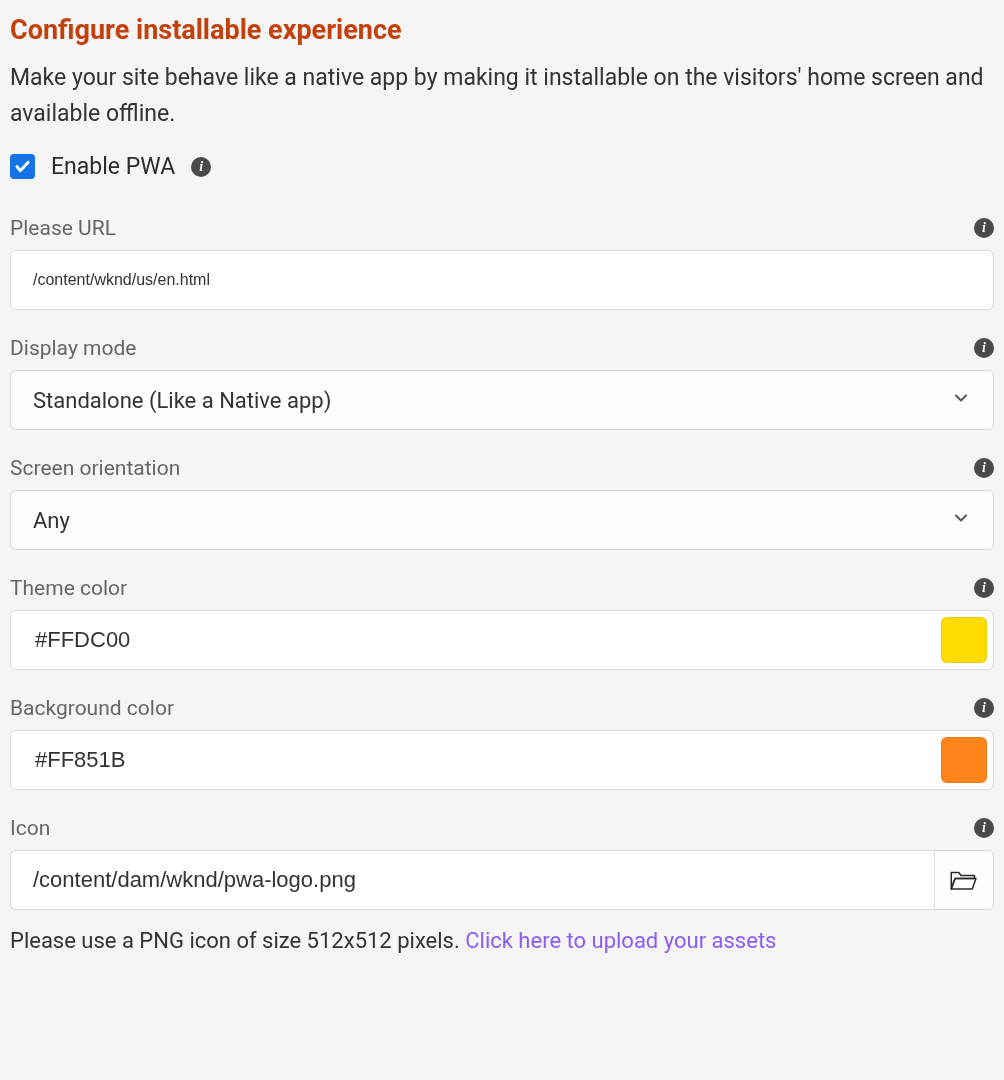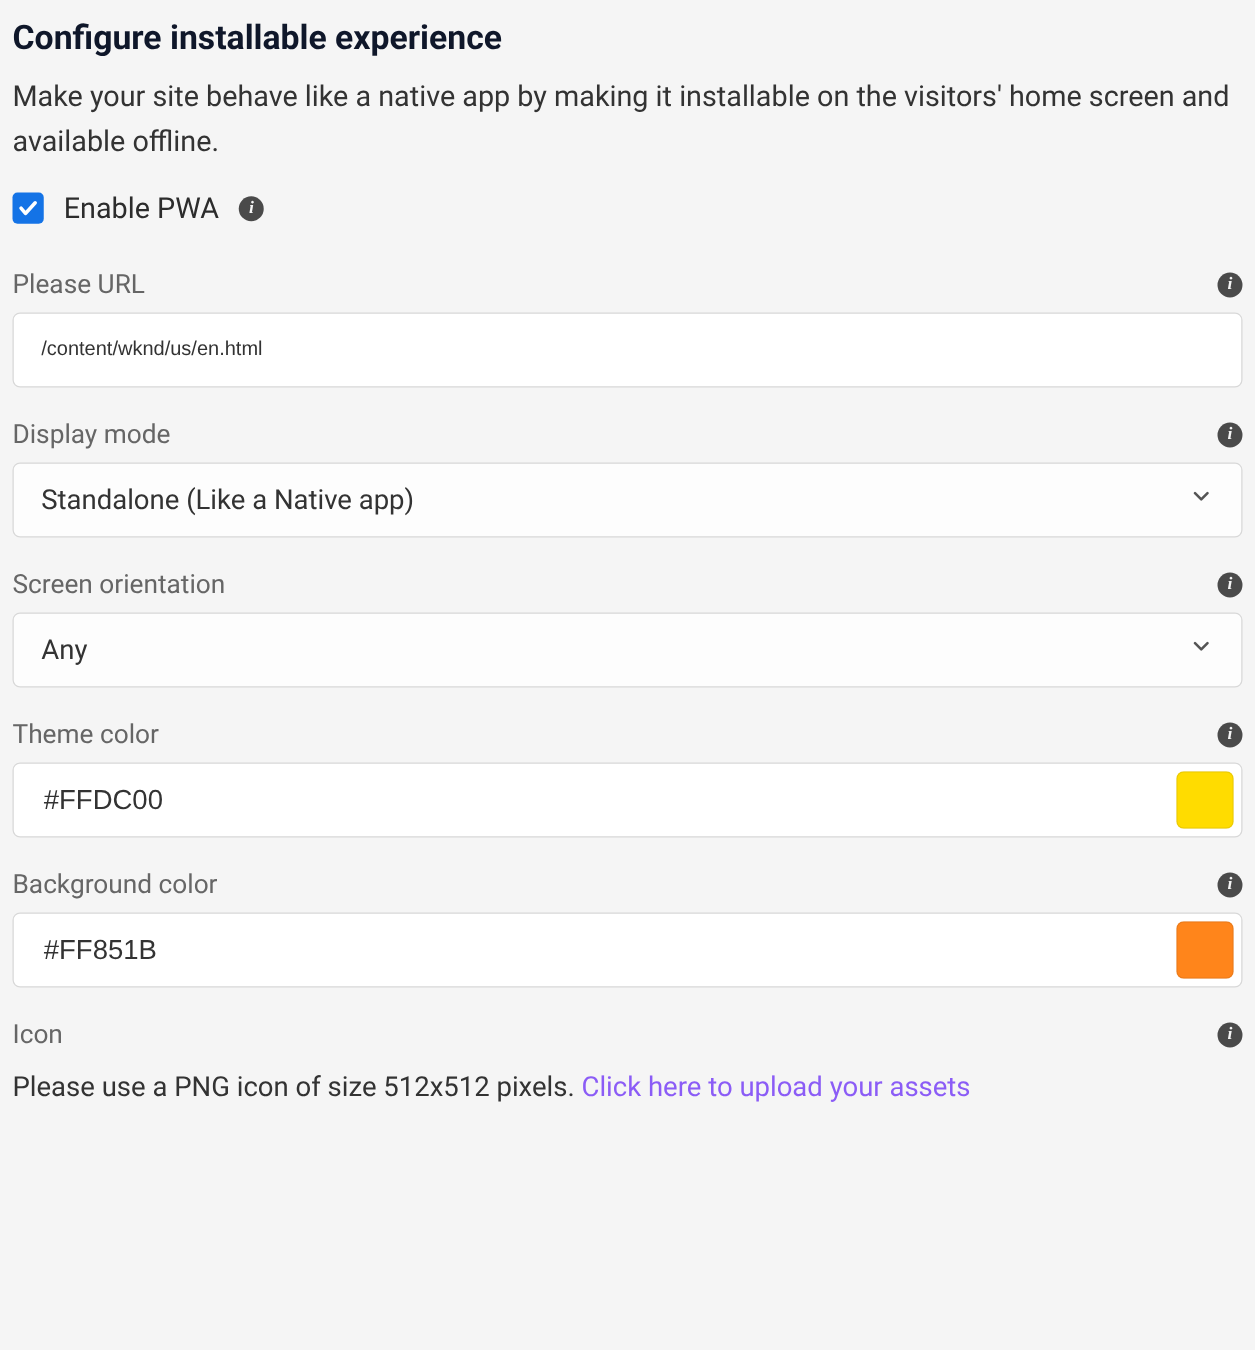--- a/index.html
+++ b/index.html
@@ -8,21 +8,21 @@
     padding: 14px 10px 20px 10px;
     background: #f5f5f5;
     font-family: -apple-system, BlinkMacSystemFont, "Segoe UI", Roboto, Helvetica, Arial, sans-serif;
     color: #222;
     width: 1004px;
   }
   h1 {
     font-size: 27px;
     font-weight: 700;
     margin: 0 0 14px 0;
-    color: #0f172a;
+    color: #c2410c;
   }
   .description {
     font-size: 23px;
     line-height: 1.55;
     color: #333;
     margin: 0 0 22px 0;
   }
   .enable-row {
     display: flex;
     align-items: center;
@@ -236,16 +236,25 @@
     <input class="color-text" type="text" value="#FF851B" style="">
     <div class="color-swatch" style="background: rgb(255, 133, 27);"></div>
   </div>
 </div>
 
 <div class="field icon-field">
   <div class="field-label-row">
     <span class="field-label">Icon</span>
     <span class="info-icon">i</span>
   </div>
+  <div class="icon-row">
+    <input class="icon-input" type="text" value="/content/dam/wknd/pwa-logo.png" style="">
+    <div class="browse-btn">
+      <svg viewBox="0 0 40 32">
+        <path d="M3 6 h10 l3 4 h18 v4 H8 L3 28 V6 Z" fill="none" stroke="#2b2b2b" stroke-width="2" stroke-linejoin="round"></path>
+        <path d="M8 14 h28 l-5 14 H3 Z" fill="none" stroke="#2b2b2b" stroke-width="2" stroke-linejoin="round"></path>
+      </svg>
+    </div>
+  </div>
   <p class="helper">
     <span>Please use a PNG icon of size 512x512 pixels. </span><a href="#">Click here to upload your assets</a>
   </p>
 </div>
 
 </body></html>

